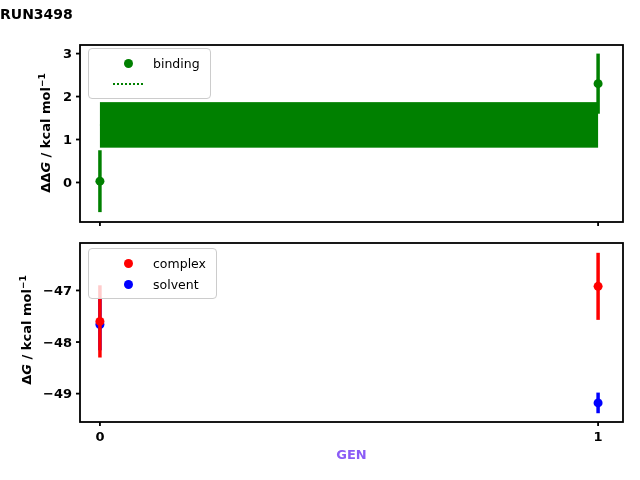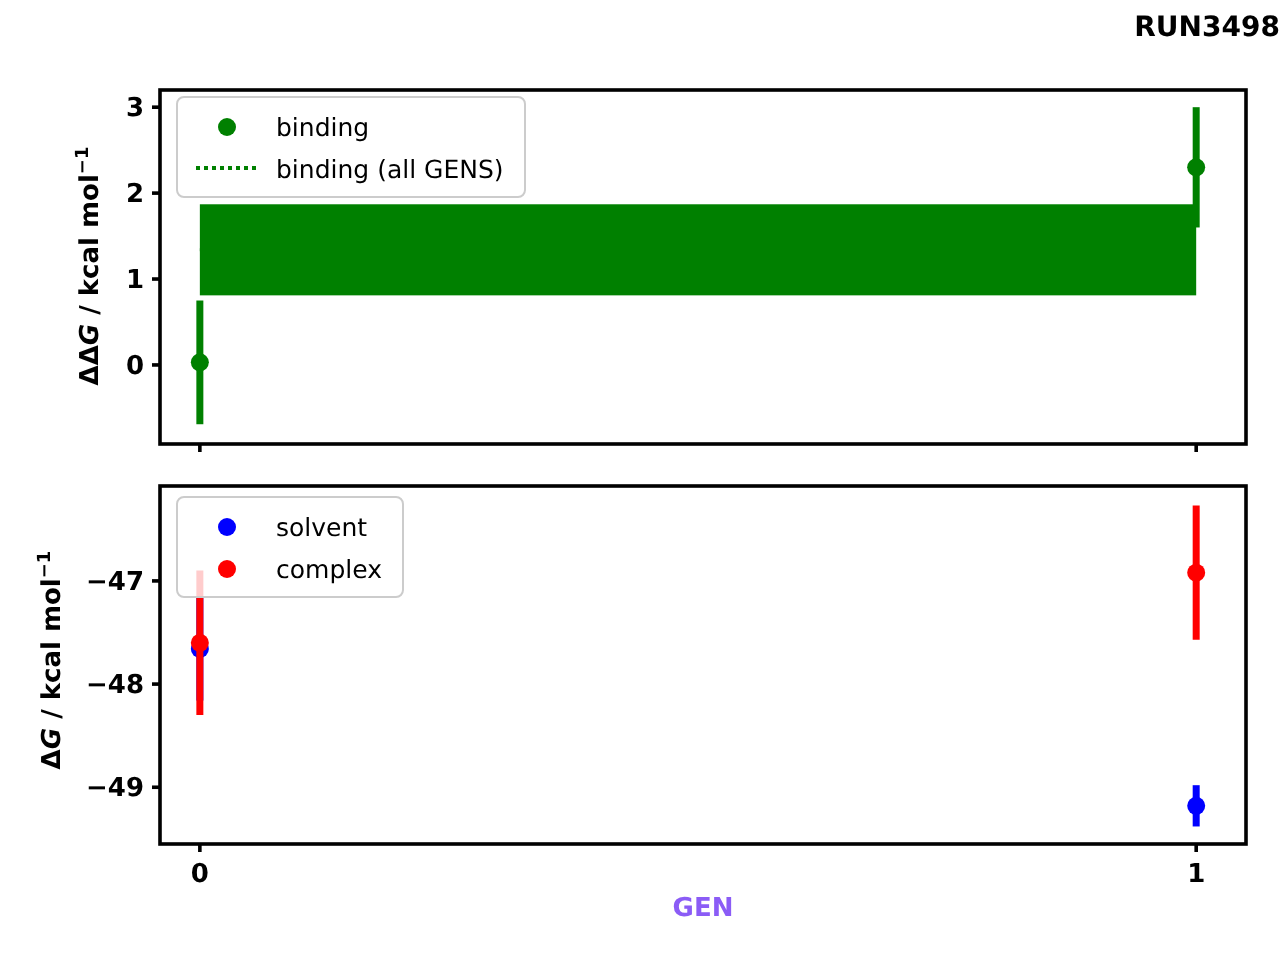--- a/index.html
+++ b/index.html
@@ -1,40 +1,40 @@
 <!DOCTYPE html>
 <html><head>
 <meta charset="utf-8">
 <style>
   html,body{margin:0;padding:0;background:#fff;}
   #figure{
     position:relative;width:640px;height:480px;background:#ffffff;
     font-family:"DejaVu Sans","Liberation Sans",sans-serif;overflow:hidden;
   }
   #suptitle{
-    position:absolute;top:6px;left:12px;width:628px;text-align:right;
+    position:absolute;top:6px;left:0;width:628px;text-align:left;
     font-size:14px;font-weight:bold;color:#000;
   }
   #plot-svg{position:absolute;top:0;left:0;}
   #plot-svg text{font-family:"DejaVu Sans","Liberation Sans",sans-serif;
     font-size:13px;font-weight:bold;fill:#000;}
   .ylabel{
     position:absolute;white-space:nowrap;font-size:13px;font-weight:bold;color:#000;
     transform:translate(-50%,-50%) rotate(-90deg);
   }
   .ylabel i{font-style:italic;}
   .ylabel sup{font-size:9px;}
   #xlabel{
     position:absolute;left:80px;top:447px;width:543px;text-align:center;
     font-size:13px;font-weight:bold;color:#8b5cf6;
   }
   .legend{
     position:absolute;background:rgba(255,255,255,0.8);
     border:1px solid #cccccc;border-radius:4px;
-    padding:5px 10px 5px 9px;display:flex;flex-direction:column;gap:3px;
+    padding:5px 10px 5px 24px;display:flex;flex-direction:column;gap:3px;
     font-size:12.5px;color:#000;z-index:5;
   }
   .legend-row{display:flex;align-items:center;gap:10px;height:18px;}
   .lm{display:inline-flex;width:30px;justify-content:center;align-items:center;flex:0 0 30px;}
   .dot{width:9px;height:9px;border-radius:50%;display:inline-block;}
   .dot-green{background:#008000;}
   .dot-blue{background:#0000ff;}
   .dot-red{background:#ff0000;}
   .dotline{width:30px;height:0;border-top:2px dotted #008000;display:inline-block;}
 </style>
@@ -98,32 +98,31 @@
     <div class="legend-row">
       <span class="lm">
           <span class="dot dot-green"></span>
         </span>
       <span>binding</span>
     </div>
     <div class="legend-row">
       <span class="lm">
           <span class="dotline"></span>
         </span>
-      <span>binding (all GENS)</span>
     </div>
   </div>
 
   <div class="legend" style="left:88px;top:248px;">
     <div class="legend-row">
       <span class="lm">
+          <span class="dot dot-red"></span>
+        </span>
+      <span>complex</span>
+    </div>
+    <div class="legend-row">
+      <span class="lm">
           <span class="dot dot-blue"></span>
         </span>
       <span>solvent</span>
-    </div>
-    <div class="legend-row">
-      <span class="lm">
-          <span class="dot dot-red"></span>
-        </span>
-      <span>complex</span>
     </div>
   </div>
 
 </div>
 
 </body></html>

